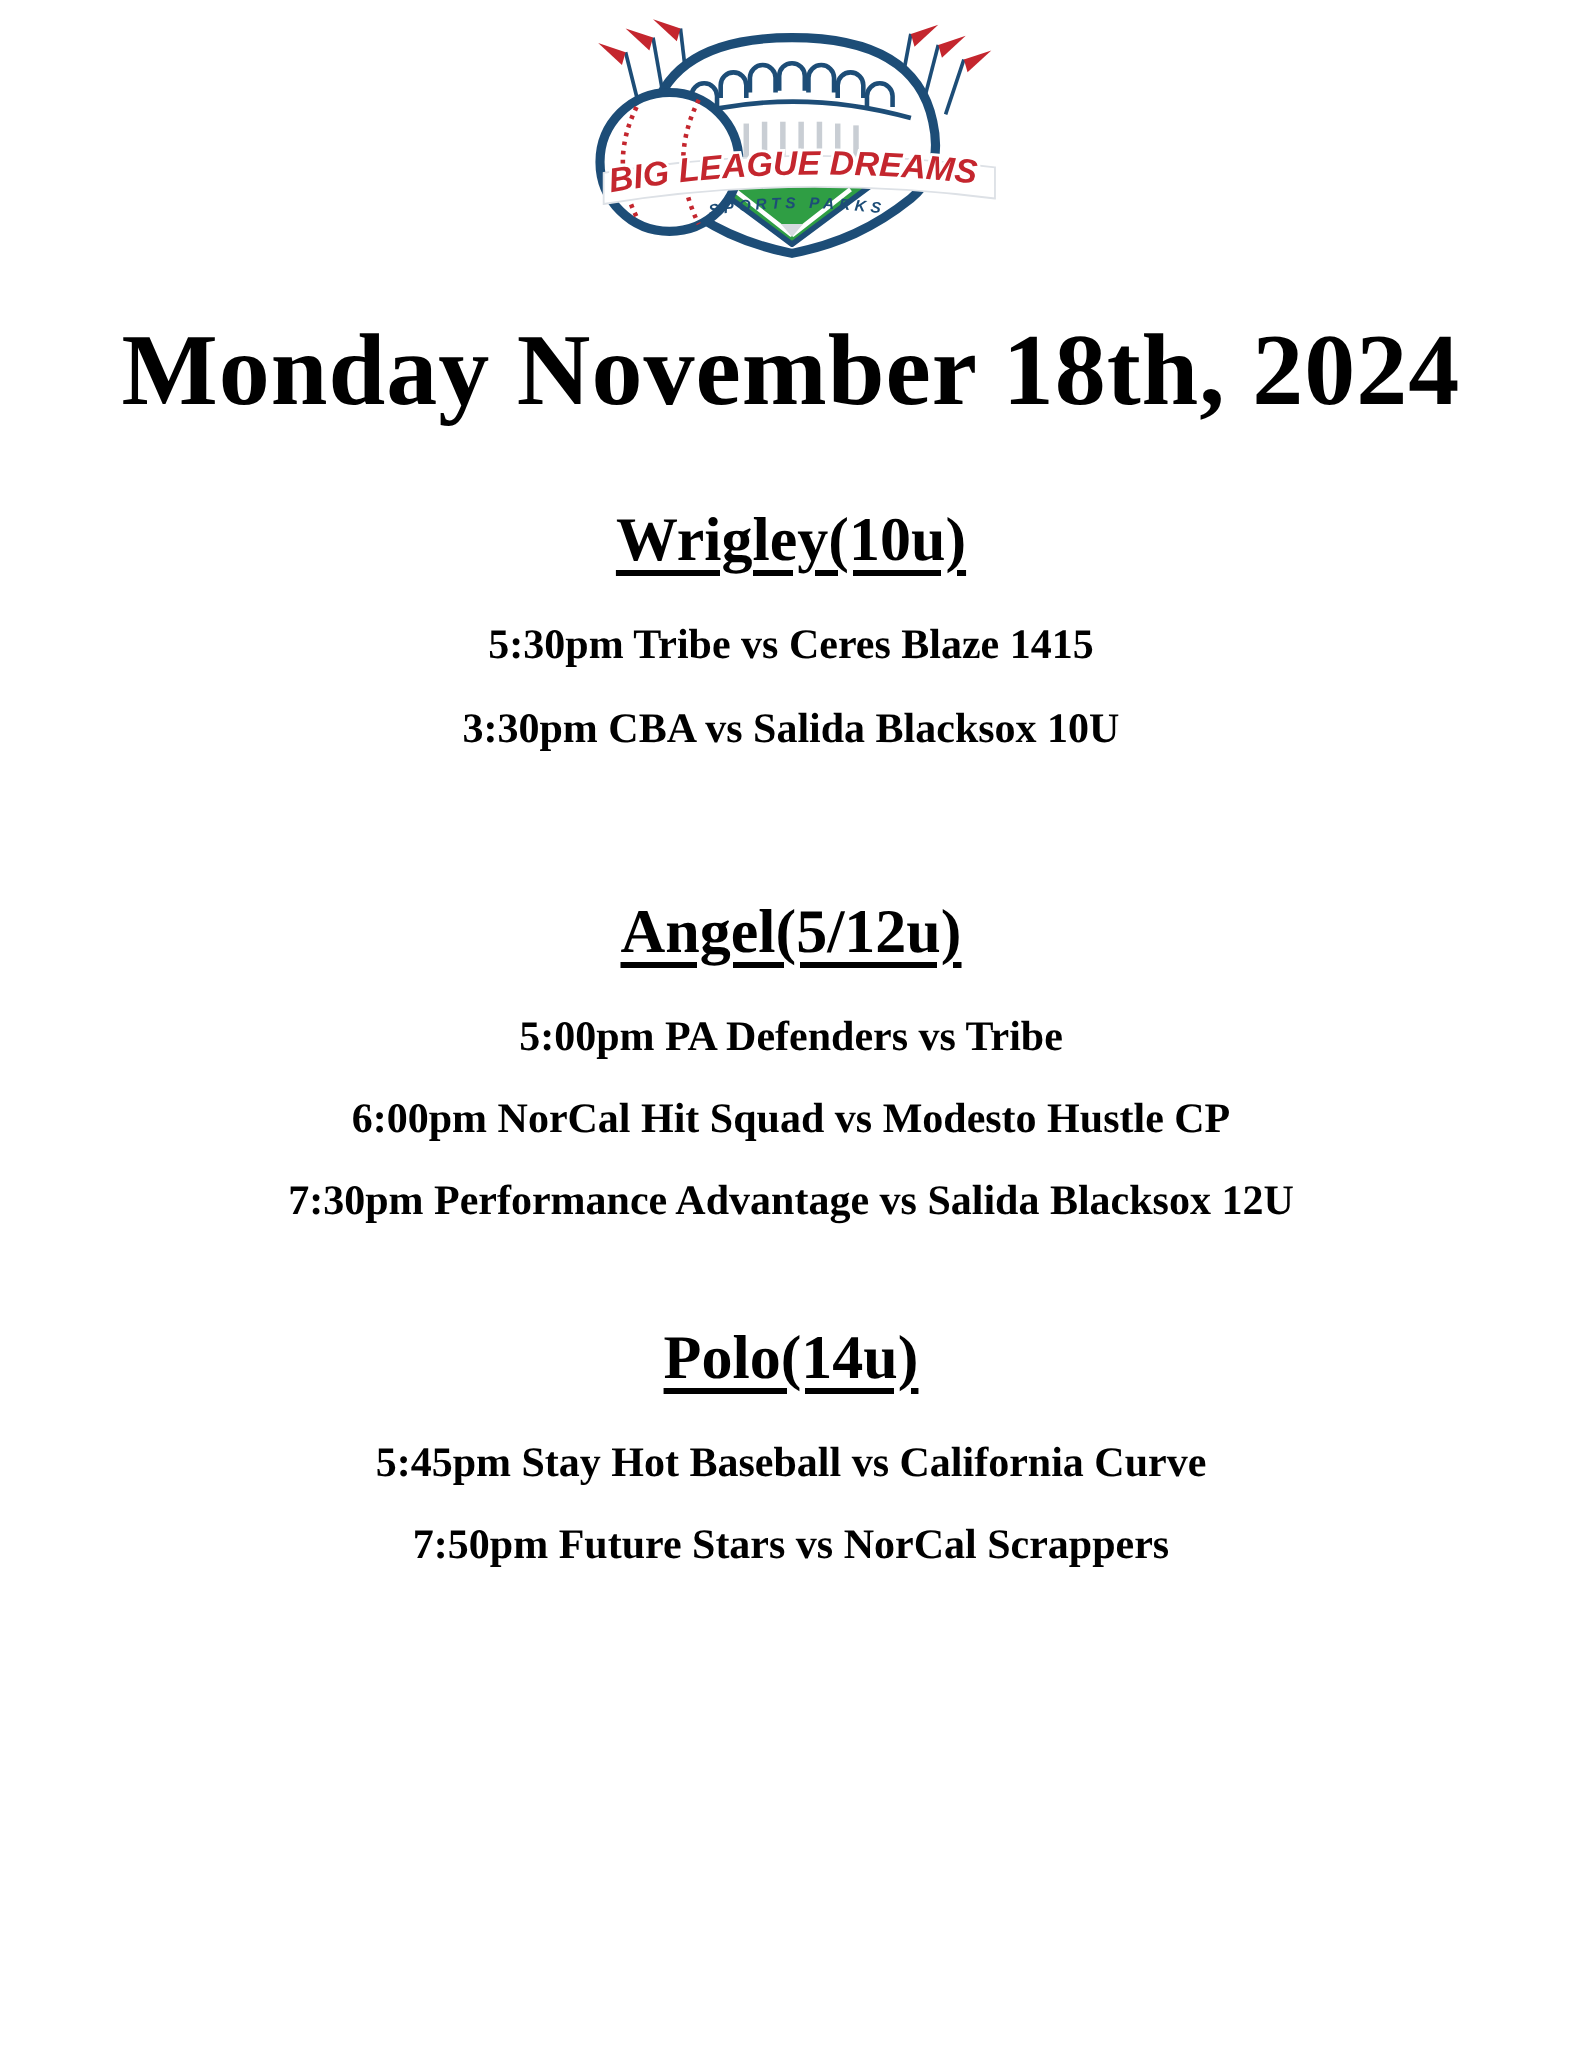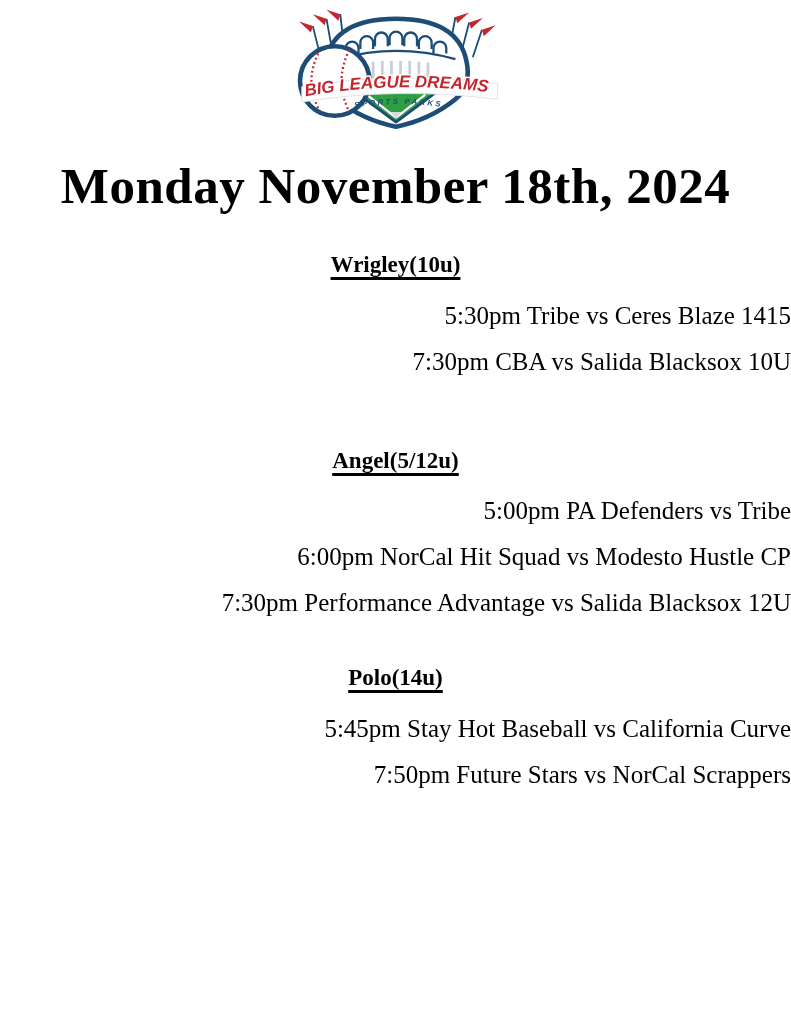--- a/index.html
+++ b/index.html
@@ -23,36 +23,35 @@
     align-items: flex-start;
   }
   .page-title {
     margin-top: 26px;
     font-size: 51px;
     font-weight: 700;
     letter-spacing: 0.5px;
     line-height: 1.2;
   }
   .section-heading {
-    font-size: 23px;
+    font-size: 31px;
     font-weight: 700;
     text-decoration: underline;
     text-decoration-thickness: 2.5px;
     text-underline-offset: 5px;
     line-height: 1.2;
   }
   .sec-wrigley { margin-top: 34px; }
   .sec-angel   { margin-top: 70px; }
   .sec-polo    { margin-top: 46px; }
   .game {
-    font-size: 25px;
-    font-weight: 400;
+    font-size: 21px;
+    font-weight: 700;
     line-height: 1.2;
     margin-top: 16px;
-    text-align: right;
   }
   .game.first { margin-top: 22px; }
   .logo-banner-text {
     font-family: "Liberation Sans", sans-serif;
     font-weight: 700;
     font-style: italic;
   }
 </style>
 </head>
 <body>
@@ -135,21 +134,21 @@
         </text>
       </g>
     </svg>
   </div>
 
   <h1 class="page-title">Monday November 18th, 2024</h1>
 
   <div class="sec-wrigley">
     <h2 class="section-heading">Wrigley(10u)</h2>
     <div class="game first">5:30pm Tribe vs Ceres Blaze 1415</div>
-    <div class="game">7:30pm CBA vs Salida Blacksox 10U</div>
+    <div class="game">3:30pm CBA vs Salida Blacksox 10U</div>
   </div>
 
   <div class="sec-angel">
     <h2 class="section-heading">Angel(5/12u)</h2>
     <div class="game first">5:00pm PA Defenders vs Tribe</div>
     <div class="game">6:00pm NorCal Hit Squad vs Modesto Hustle CP</div>
     <div class="game">7:30pm Performance Advantage vs Salida Blacksox 12U</div>
   </div>
 
   <div class="sec-polo">

